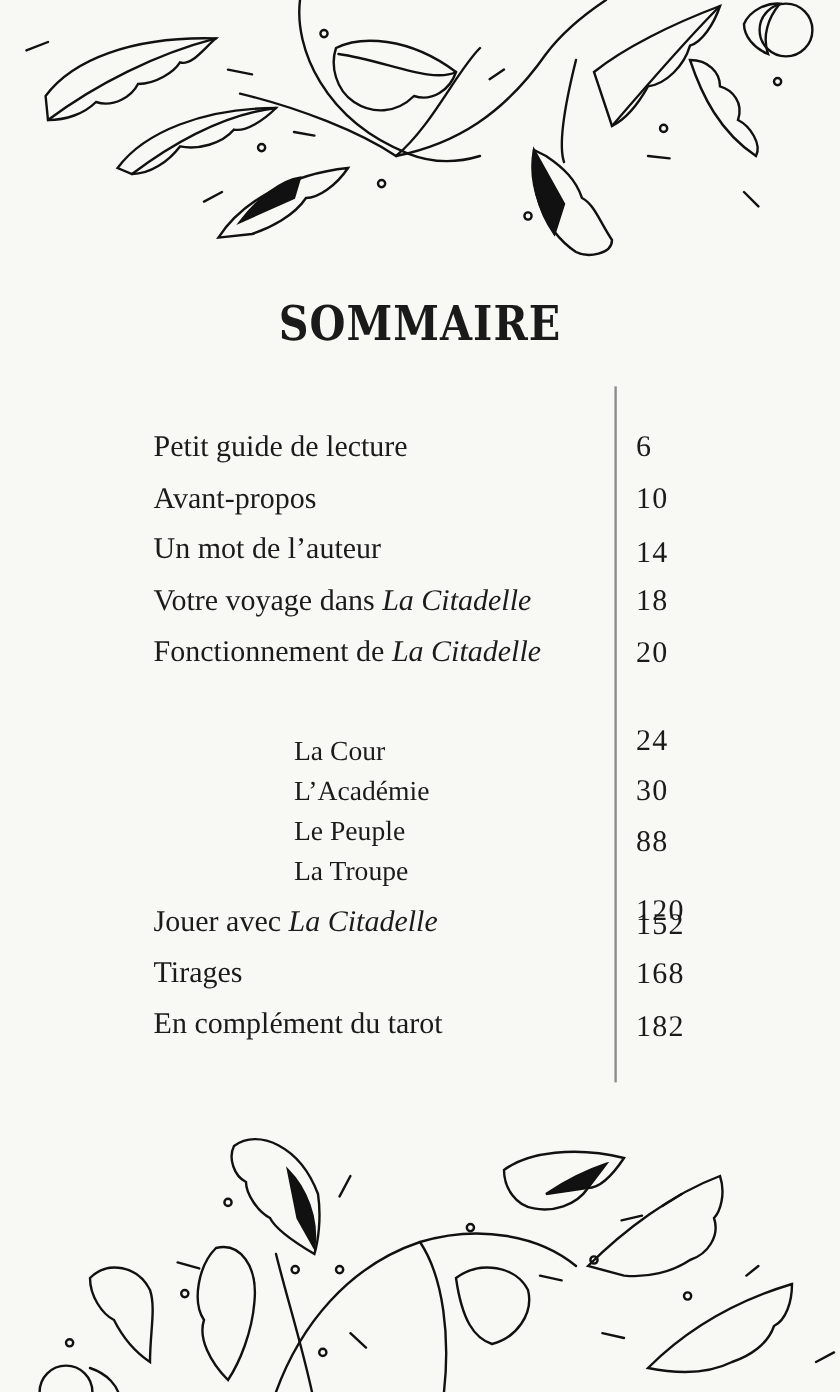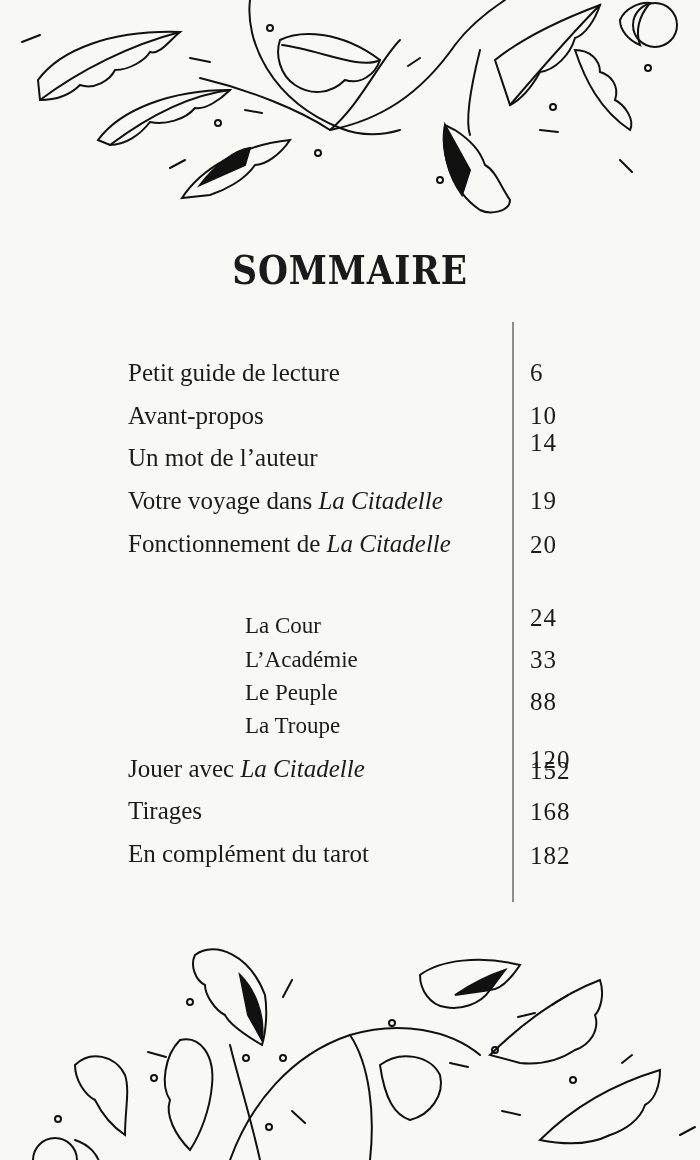--- a/index.html
+++ b/index.html
@@ -82,29 +82,29 @@
 <div class="title">SOMMAIRE</div>
 
 <div class="divider"></div>
 
 <div class="toc" id="toc">
     <div class="toc-entry" style="top: 325px;"><span>Petit guide de lecture</span></div>
     <div class="toc-page" style="top: 325px;">6</div>
     <div class="toc-entry" style="top: 368px;"><span>Avant-propos</span></div>
     <div class="toc-page" style="top: 368px; text-align: right;">10</div>
     <div class="toc-entry" style="top: 410px;"><span>Un mot de l’auteur</span></div>
-    <div class="toc-page" style="top: 395px; text-align: center;">14</div>
+    <div class="toc-page" style="top: 413px; text-align: center;">14</div>
     <div class="toc-entry" style="top: 453px;"><span>Votre voyage dans </span><i>La Citadelle</i></div>
-    <div class="toc-page" style="top: 453px;">19</div>
+    <div class="toc-page" style="top: 453px;">18</div>
     <div class="toc-entry" style="top: 496px;"><span>Fonctionnement de </span><i>La Citadelle</i></div>
     <div class="toc-page" style="top: 497px;">20</div>
     <div class="toc-entry sub" style="top: 578px;"><span>La Cour</span></div>
     <div class="toc-page" style="top: 570px;">24</div>
     <div class="toc-entry sub" style="top: 612px;"><span>L’Académie</span></div>
-    <div class="toc-page" style="top: 612px;">33</div>
+    <div class="toc-page" style="top: 612px;">30</div>
     <div class="toc-entry sub" style="top: 645px;"><span>Le Peuple</span></div>
     <div class="toc-page" style="top: 654px;">88</div>
     <div class="toc-entry sub" style="top: 678px;"><span>La Troupe</span></div>
     <div class="toc-page" style="top: 712px;">120</div>
     <div class="toc-entry" style="top: 721px;"><span>Jouer avec </span><i>La Citadelle</i></div>
     <div class="toc-page" style="top: 723px;">152</div>
     <div class="toc-entry" style="top: 763px;"><span>Tirages</span></div>
     <div class="toc-page" style="top: 764px;">168</div>
     <div class="toc-entry" style="top: 806px;"><span>En complément du tarot</span></div>
     <div class="toc-page" style="top: 808px;">182</div>

